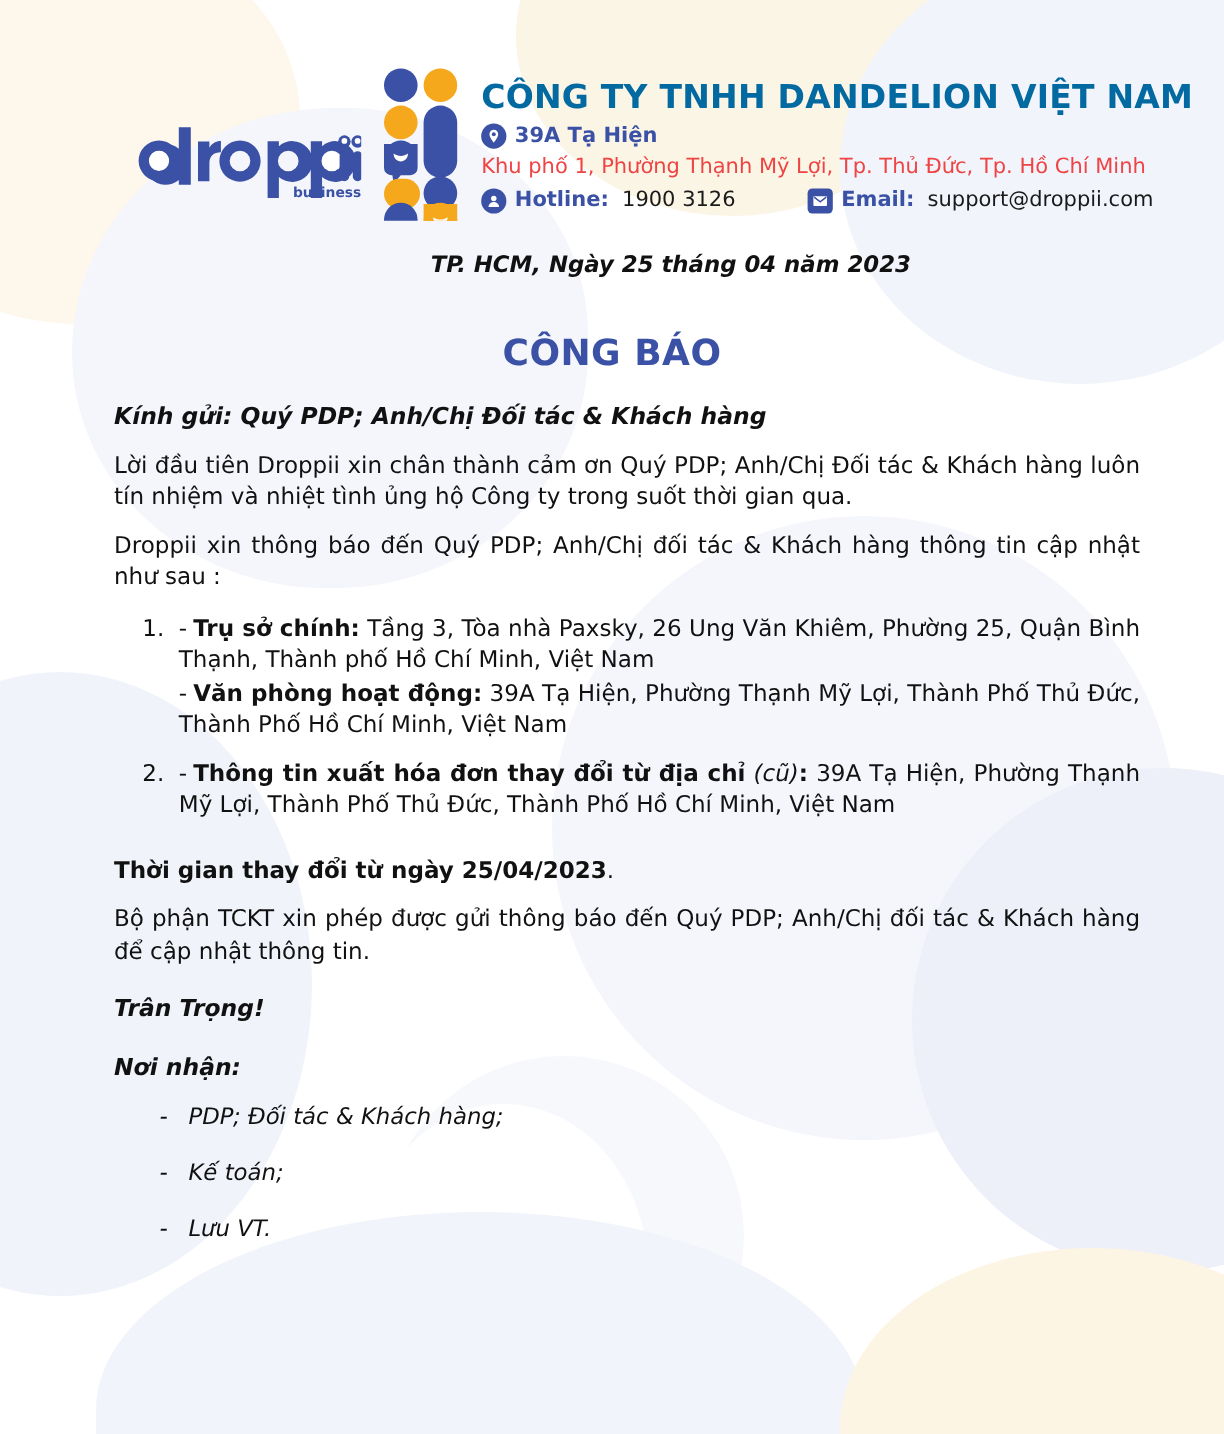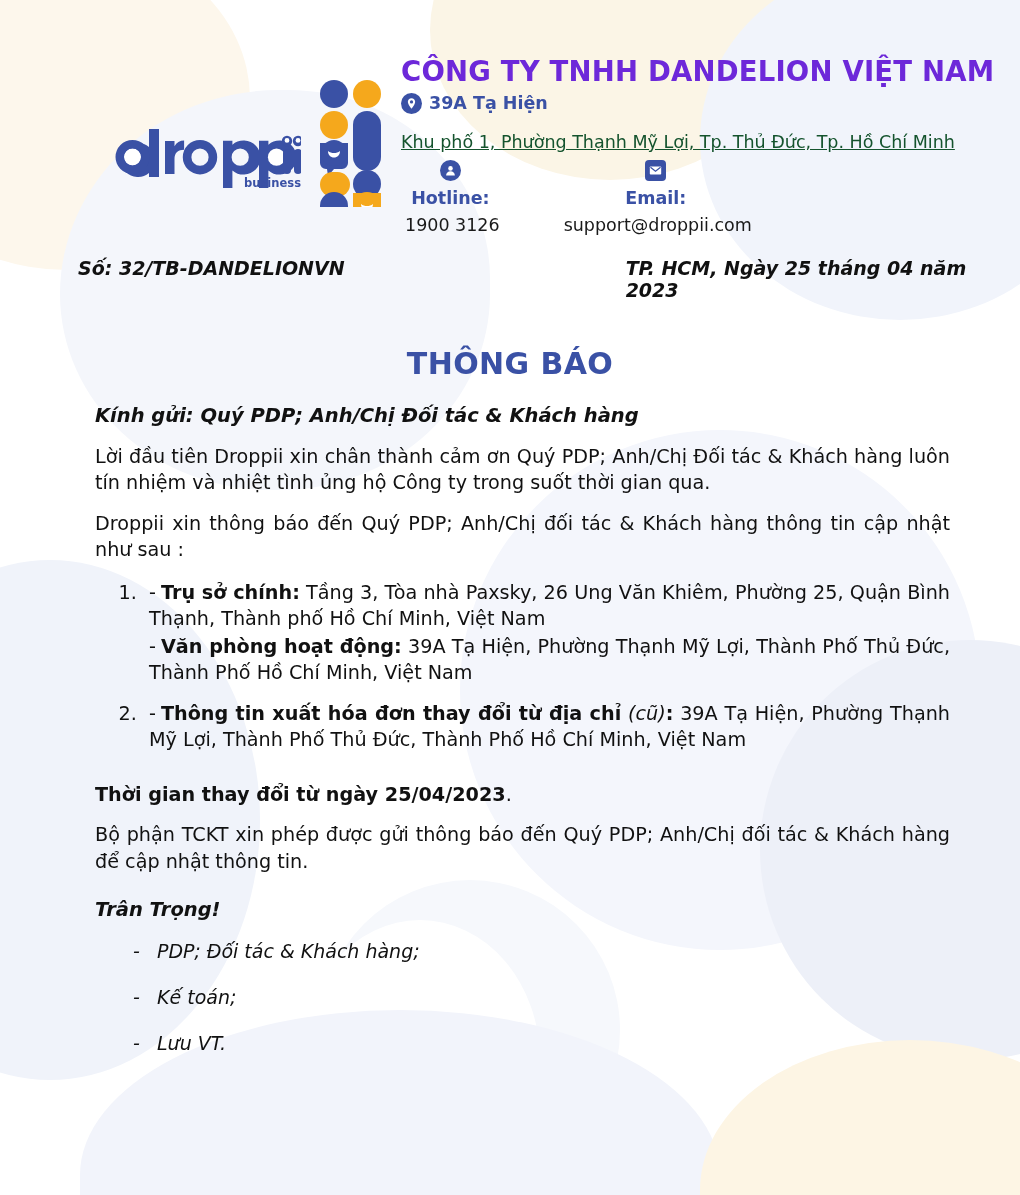--- a/index.html
+++ b/index.html
@@ -66,50 +66,49 @@
     margin-right: 16px;
   }
 
   .company-block {
     flex: 1 1 auto;
     min-width: 0;
   }
   .company-name {
     font-size: 27.5px;
     font-weight: 700;
-    color: #6d28d9;
+    color: #0369a1;
     letter-spacing: 0.2px;
     line-height: 1.12;
     white-space: nowrap;
   }
   .addr-line1 {
     display: flex;
     align-items: center;
     gap: 7px;
     margin-top: 6px;
     font-size: 17.5px;
     font-weight: 700;
     color: #3a51a5;
   }
   .addr-line2 {
     font-size: 17.5px;
-    color: #14532d;
-    margin-top: 18px;
+    color: #ef4444;
+    margin-top: 5px;
     line-height: 1.25;
     white-space: nowrap;
-    text-decoration: underline;
   }
   .contact-row {
     display: flex;
     align-items: center;
     margin-top: 6px;
     font-size: 17.5px;
     white-space: nowrap;
   }
-  .contact-item { display: flex; align-items: center; gap: 7px; flex-direction: column; }
+  .contact-item { display: flex; align-items: center; gap: 7px; }
   .contact-item.email { margin-left: 60px; }
   .c-label { font-weight: 700; color: #3a51a5; }
   .c-value { color: #1a1a1a; margin-left: 4px; }
 
   .ic {
     flex: 0 0 auto;
     width: 21px; height: 21px;
     border-radius: 50%;
     background: #3a51a5;
     display: inline-flex;
@@ -327,25 +326,24 @@
             </svg>
           </span>
           <span class="c-label">Email:</span>
           <span class="c-value">support@droppii.com</span>
         </span>
       </div>
     </div>
   </div>
 
   <div class="meta-row">
-    <div class="meta-so">Số: 32/TB-DANDELIONVN</div>
     <div class="meta-date">TP. HCM, Ngày 25 tháng 04 năm 2023</div>
   </div>
 
-  <div class="title">THÔNG BÁO</div>
+  <div class="title">CÔNG BÁO</div>
 
   <div class="body-wrap">
 
     <div class="salutation">Kính gửi: Quý PDP; Anh/Chị Đối tác &amp; Khách hàng</div>
 
     <div class="para">Lời đầu tiên Droppii xin chân thành cảm ơn Quý PDP; Anh/Chị Đối tác &amp; Khách hàng luôn tín nhiệm và nhiệt tình ủng hộ Công ty trong suốt thời gian qua.</div>
     <div class="para nm">Droppii xin thông báo đến Quý PDP; Anh/Chị đối tác &amp; Khách hàng thông tin cập nhật như sau :</div>
 
     <ol class="numlist">
       <li>
@@ -362,20 +360,21 @@
         </span>
       </li>
     </ol>
 
     <div class="time-note"><span>Thời gian thay đổi từ ngày 25/04/2023</span><span class="dot">.</span></div>
 
     <div class="para">Bộ phận TCKT xin phép được gửi thông báo đến Quý PDP; Anh/Chị đối tác &amp; Khách hàng để cập nhật thông tin.</div>
 
     <div class="closing">Trân Trọng!</div>
 
+    <div class="recip-head">Nơi nhận:</div>
 
     <ul class="recips">
       <li>
           <span class="d">-</span>
           <span>PDP; Đối tác &amp; Khách hàng;</span>
         </li>
       <li>
           <span class="d">-</span>
           <span>Kế toán;</span>
         </li>

